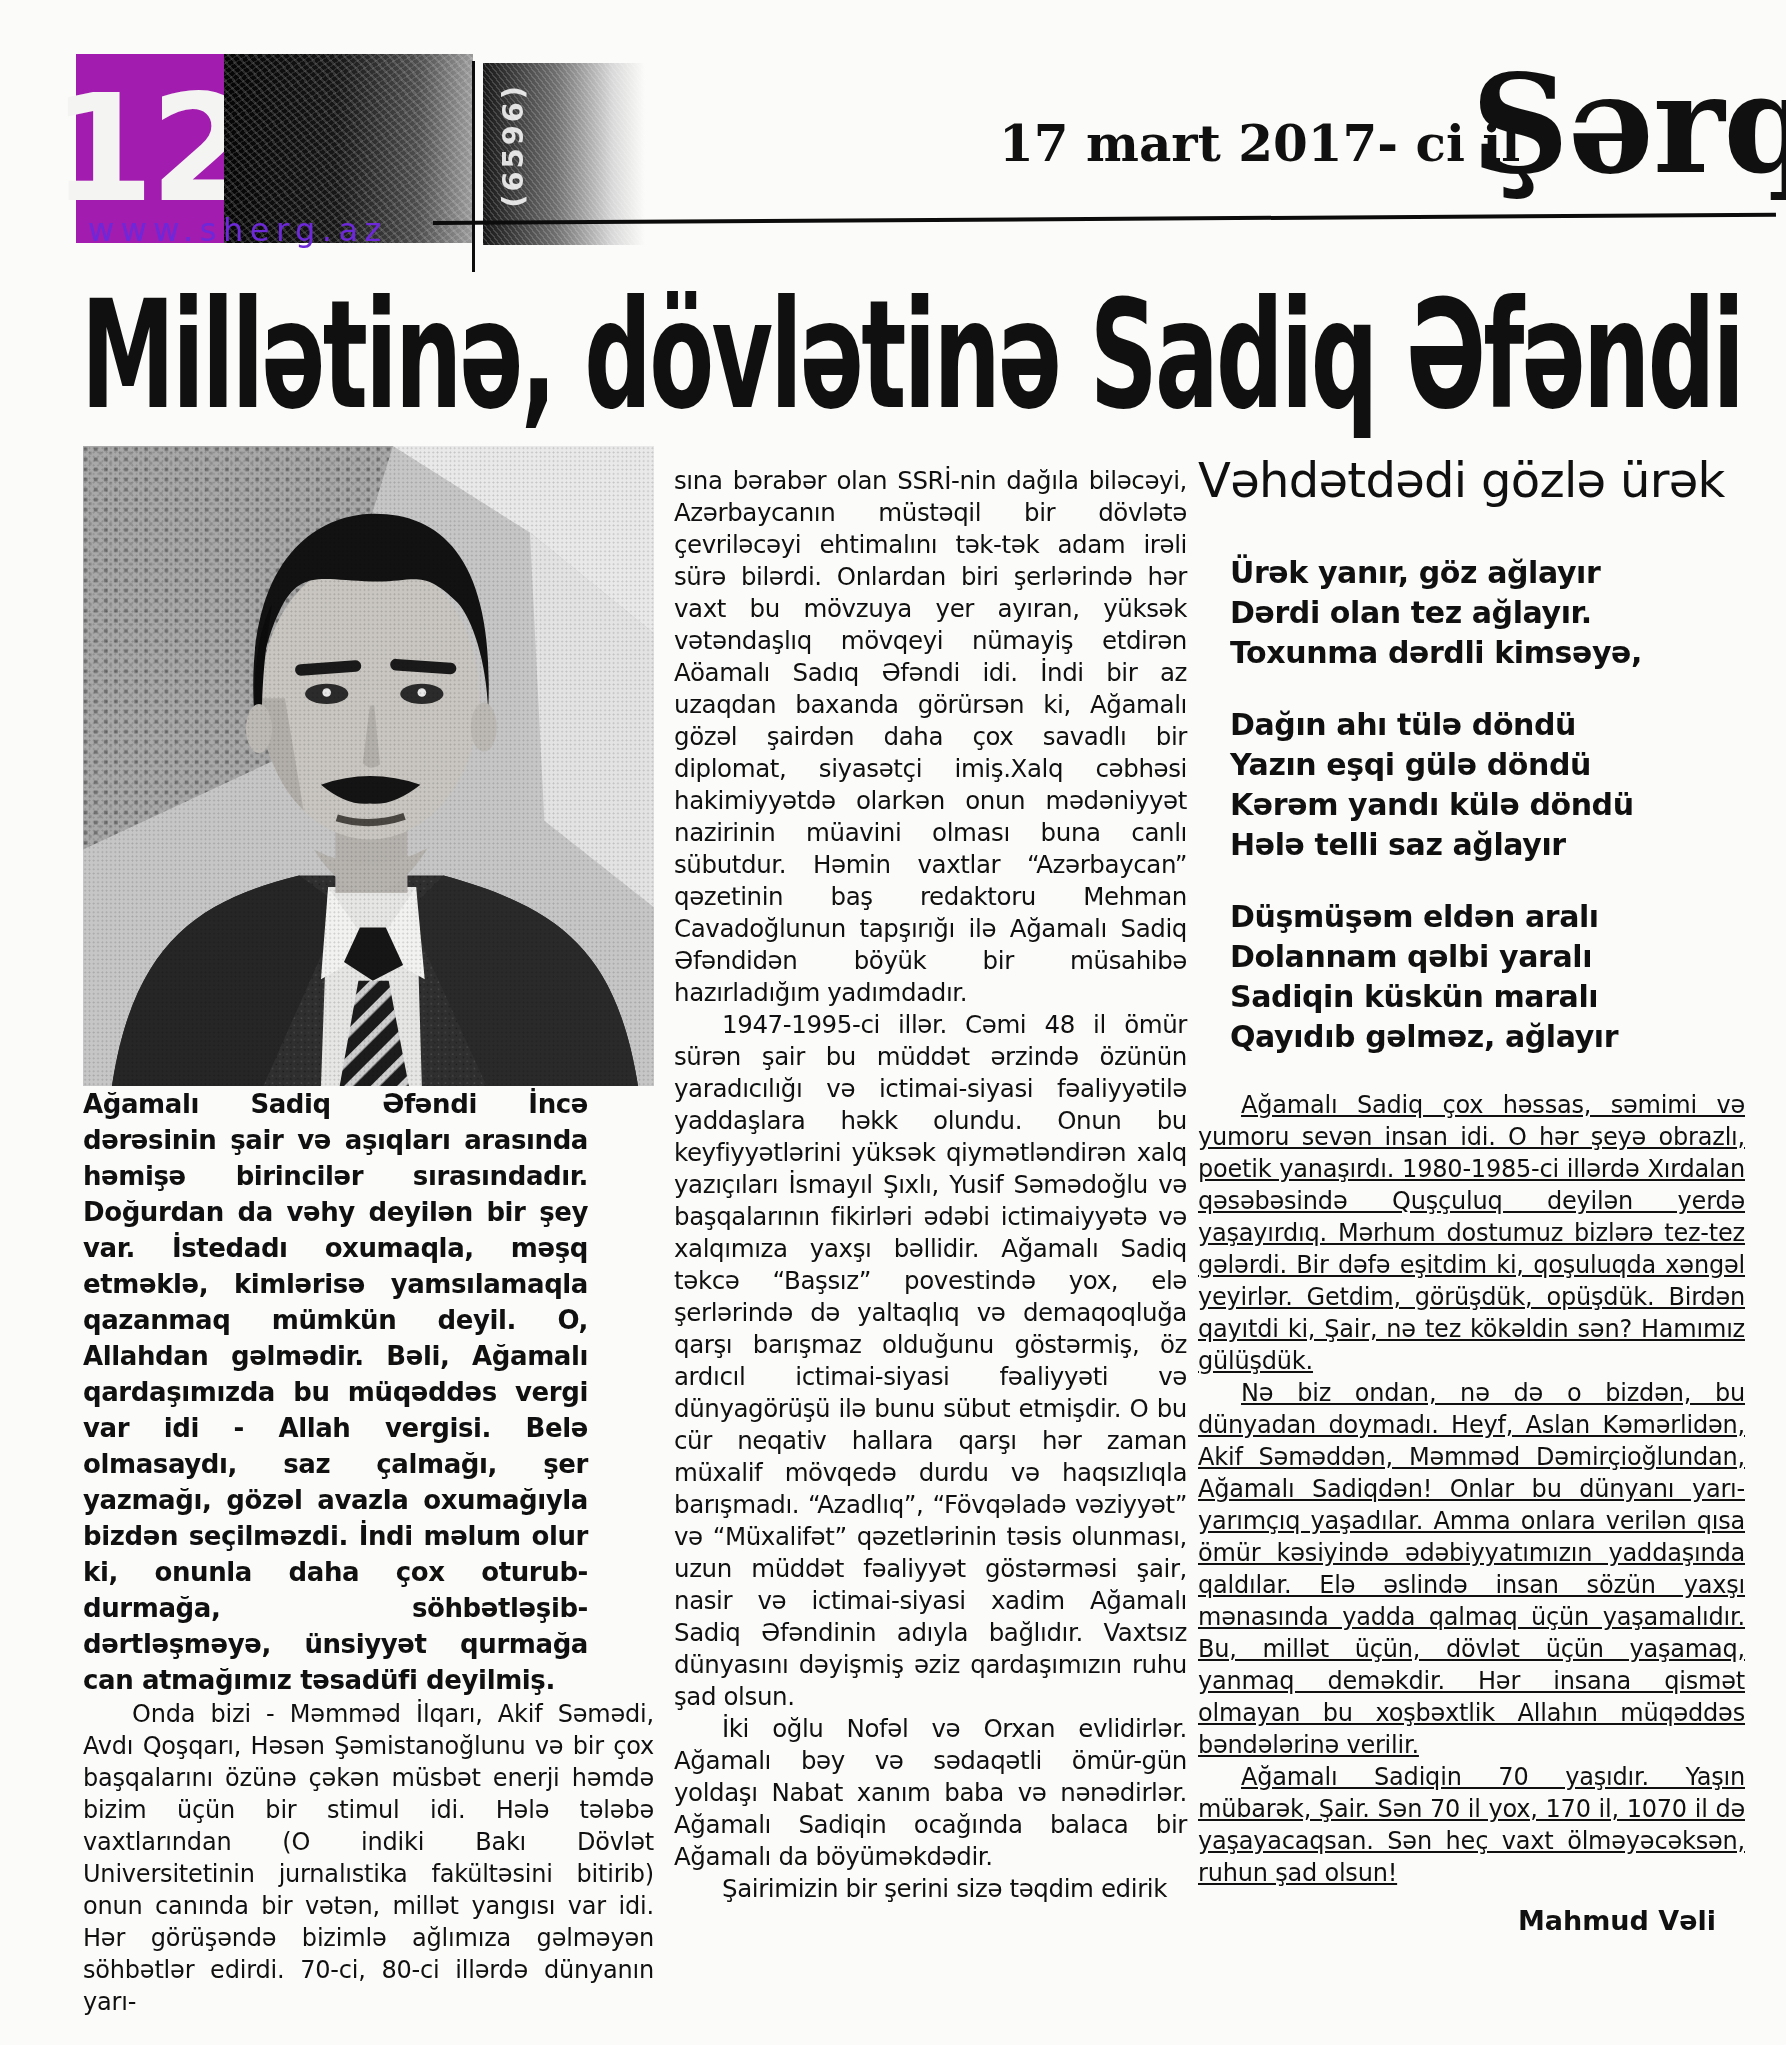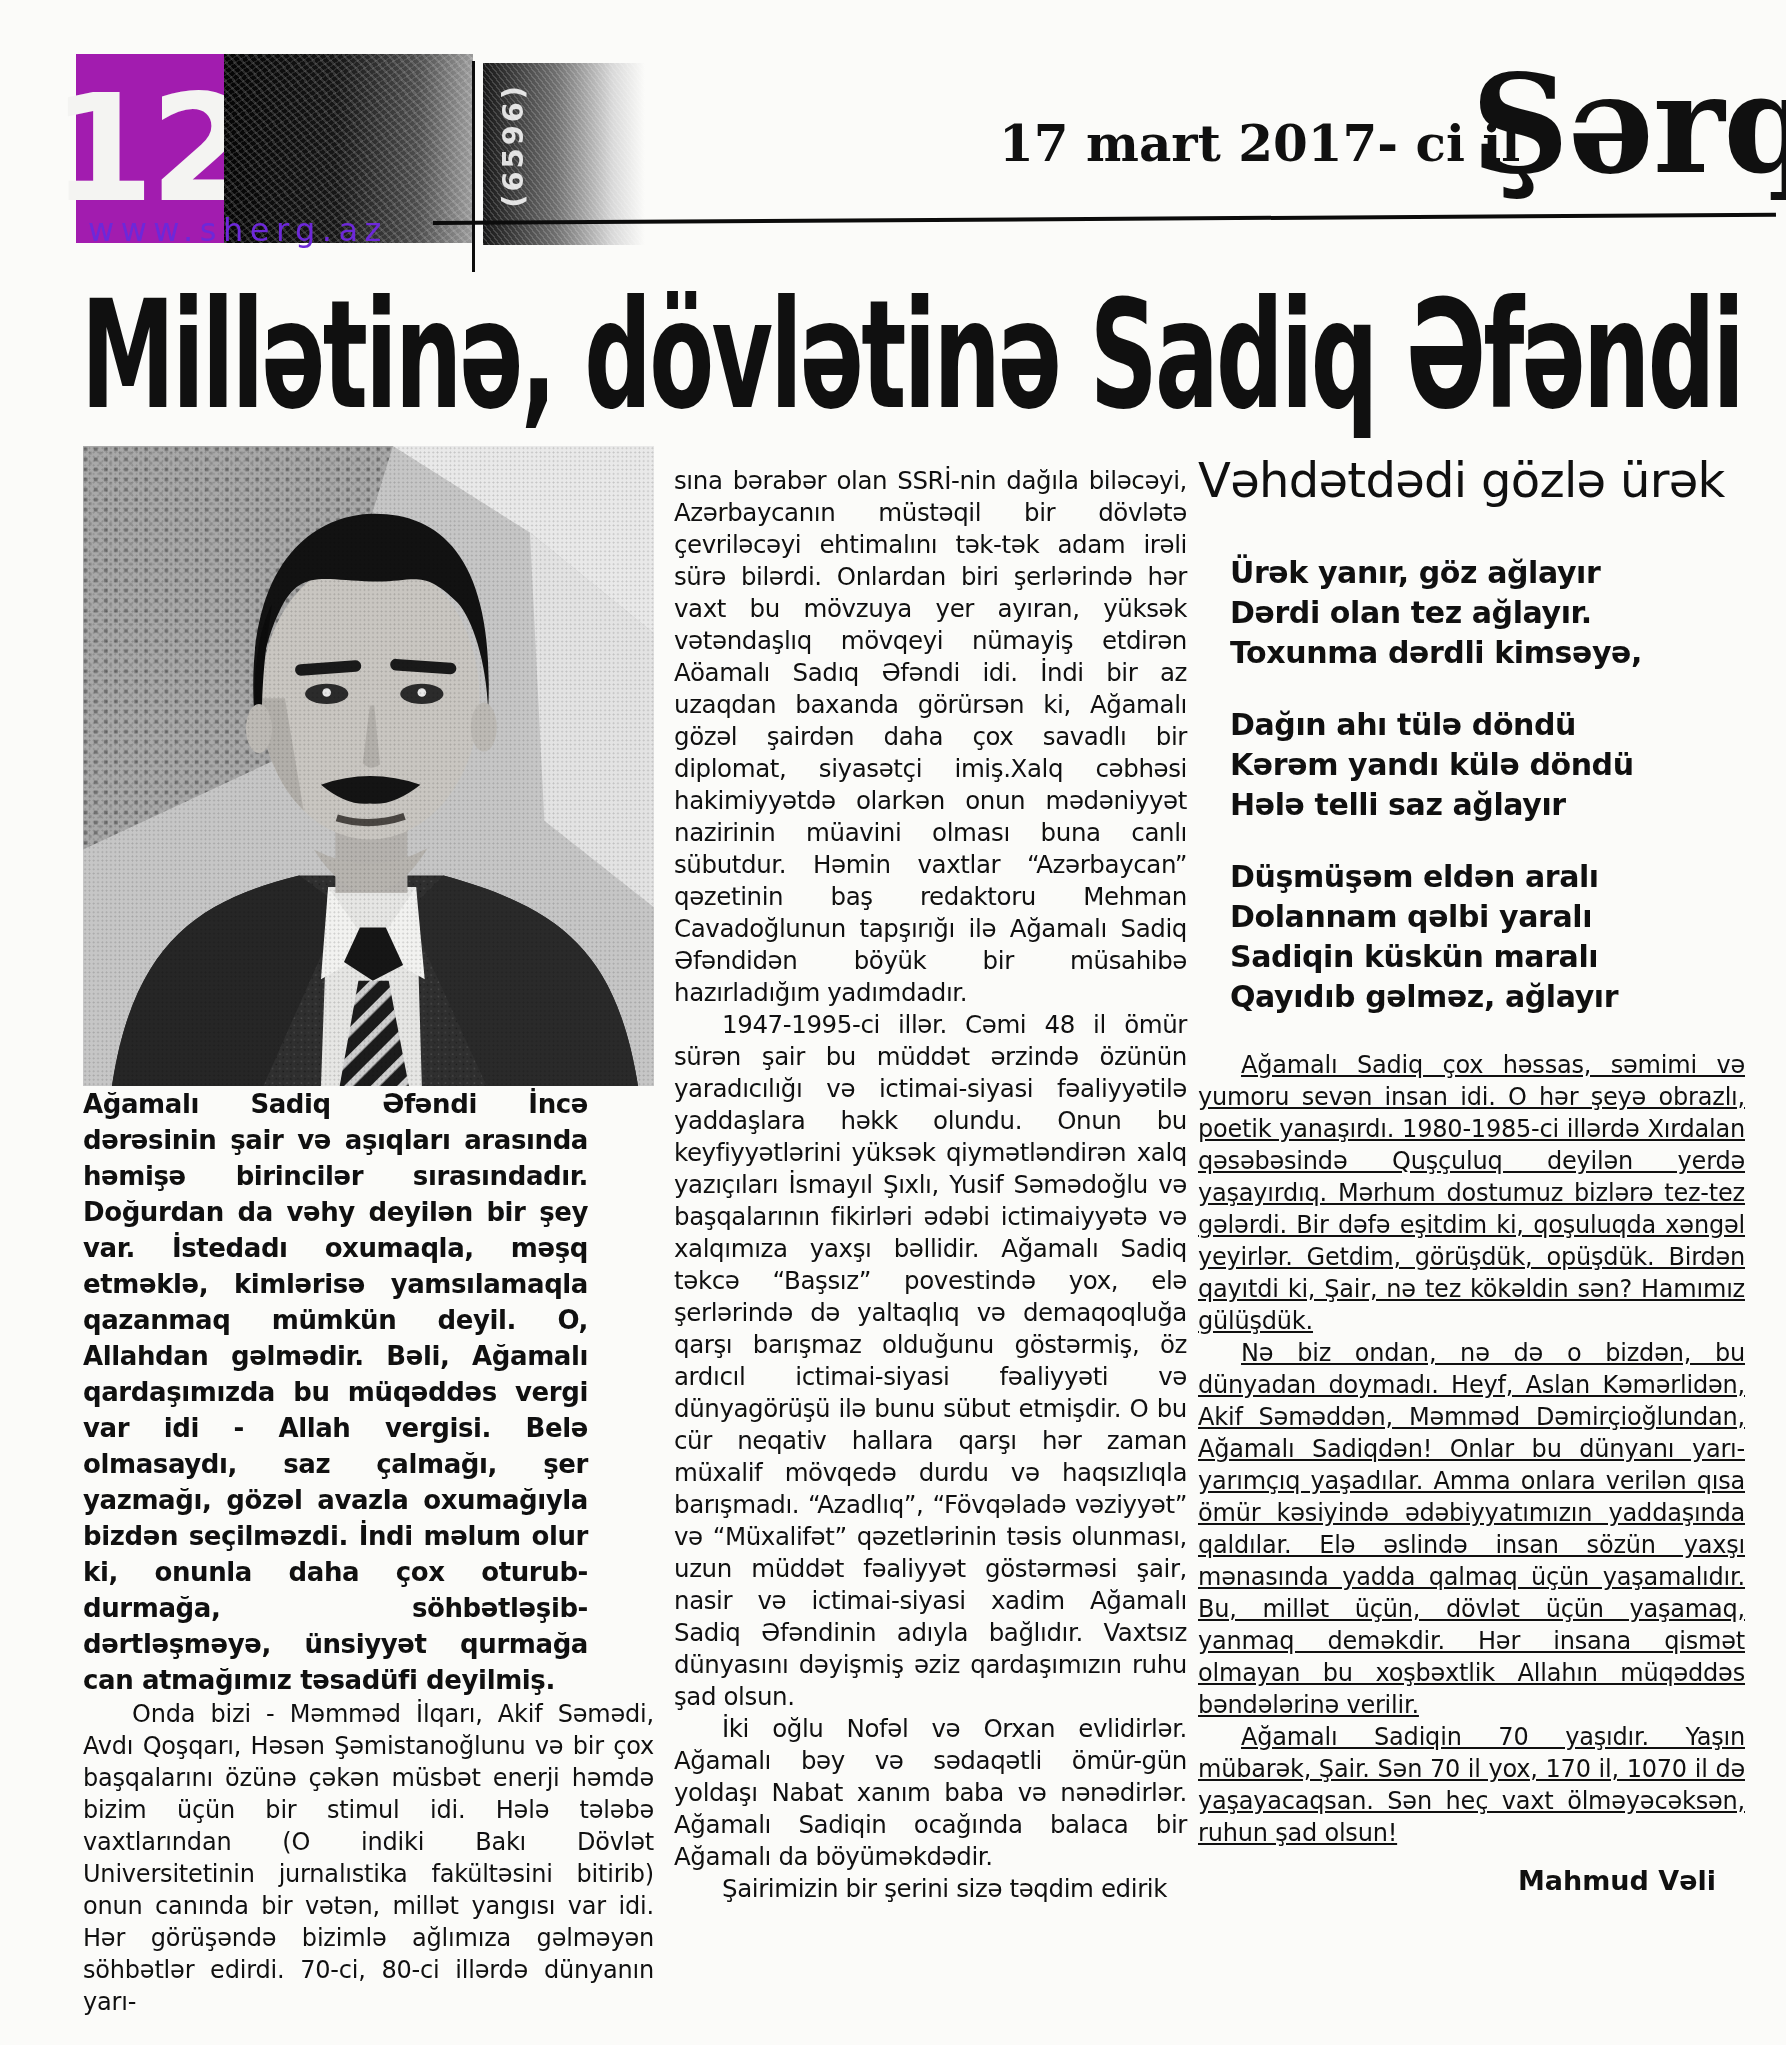--- a/index.html
+++ b/index.html
@@ -209,20 +209,21 @@
 <div class="col right-col">
   <div class="poem-title">Vəhdətdədi gözlə ürək</div>
   <div class="poem">
     <div class="stanza">
       <div>Ürək yanır, göz ağlayır</div>
       <div>Dərdi olan tez ağlayır.</div>
       <div>Toxunma dərdli kimsəyə,</div>
     </div>
     <div class="stanza">
       <div>Dağın ahı tülə döndü</div>
+      <div>Yazın eşqi gülə döndü</div>
       <div>Kərəm yandı külə döndü</div>
       <div>Hələ telli saz ağlayır</div>
     </div>
     <div class="stanza">
       <div>Düşmüşəm eldən aralı</div>
       <div>Dolannam qəlbi yaralı</div>
       <div>Sadiqin küskün maralı</div>
       <div>Qayıdıb gəlməz, ağlayır</div>
     </div>
   </div>

